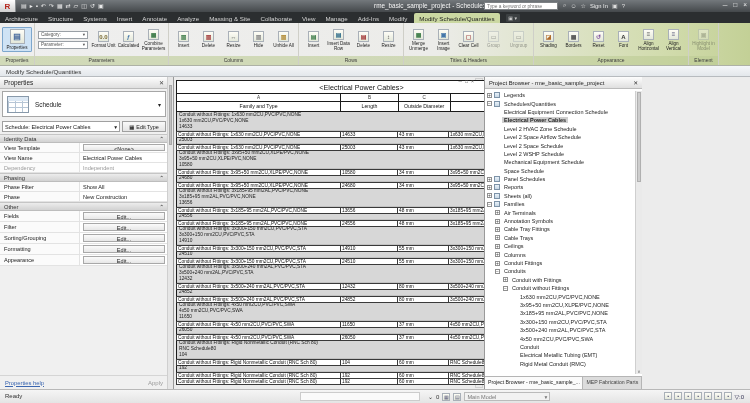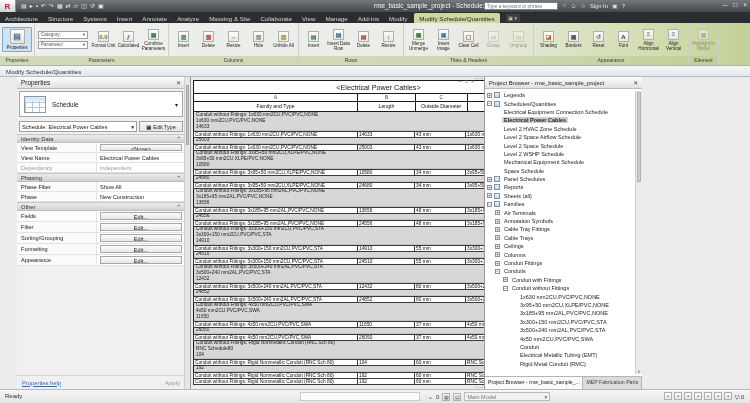--- a/index.html
+++ b/index.html
@@ -36,21 +36,21 @@
 .rbtn.disabled{opacity:.42;}
 .rbtn.hl{background:#cfe3f5;border:1px solid #7da7cd;border-radius:1px;width:30px;}
 .rbtn.hl .ricon{width:15px;height:15px;font-size:8px;}
 .fieldcol{display:flex;flex-direction:column;gap:2px;margin:0 3px 0 1px;}
 .fcombo{width:50px;height:8px;border:1px solid #9aa0a6;background:#fff;font-size:4.6px;color:#555;display:flex;align-items:center;justify-content:space-between;padding:0 2px;}
 
 
 #modebar{position:absolute;top:66px;left:0;width:750px;height:11px;background:linear-gradient(#f5f7f9,#e3e7eb);border-bottom:1px solid #b7bbbf;font-size:6.2px;color:#333;line-height:11px;padding-left:6px;z-index:27;}
 
 
-#main{position:absolute;top:77px;left:0;width:642px;height:312px;display:flex;padding-left:17px;}
+#main{position:absolute;top:77px;left:0;width:642px;height:312px;display:flex;}
 
 
 #props{width:174px;background:#f0f0f0;border-right:1px solid #9a9a9a;display:flex;flex-direction:column;position:relative;}
 .p-inner{width:168px;display:flex;flex-direction:column;height:100%;}
 .p-scroll{position:absolute;right:0;top:0;bottom:0;width:6px;background:#e6e6e6;border-left:1px solid #cfcfcf;}
 .p-scroll .thumb{margin:8px 1px;height:60px;background:#c2c2c2;border:1px solid #a8a8a8;}
 .p-header{height:12px;background:linear-gradient(#fdfdfd,#dfdfdf);border-bottom:1px solid #bbb;display:flex;align-items:center;justify-content:space-between;padding:0 4px;font-size:6.4px;color:#222;}
 .p-close{font-size:6px;color:#444;}
 .p-type{height:26px;margin:2px;background:#fff;border:1px solid #a6a6a6;display:flex;align-items:center;gap:6px;padding:0 4px;}
 .p-type-ico{width:22px;height:17px;border:1px solid #8899aa;background:

